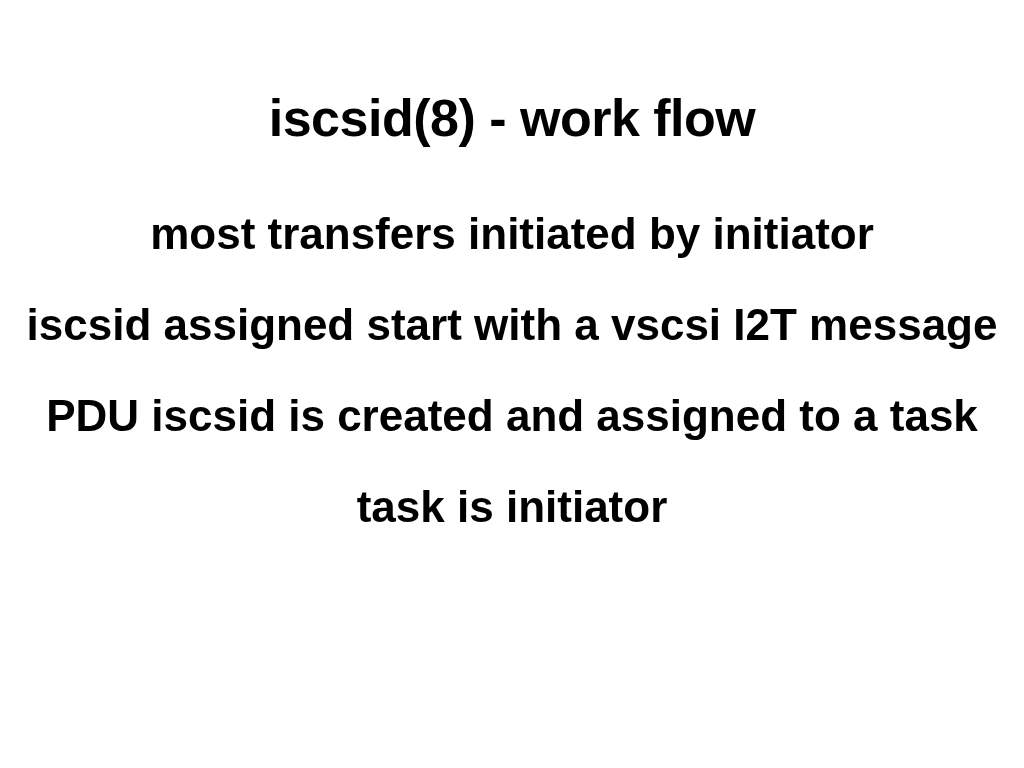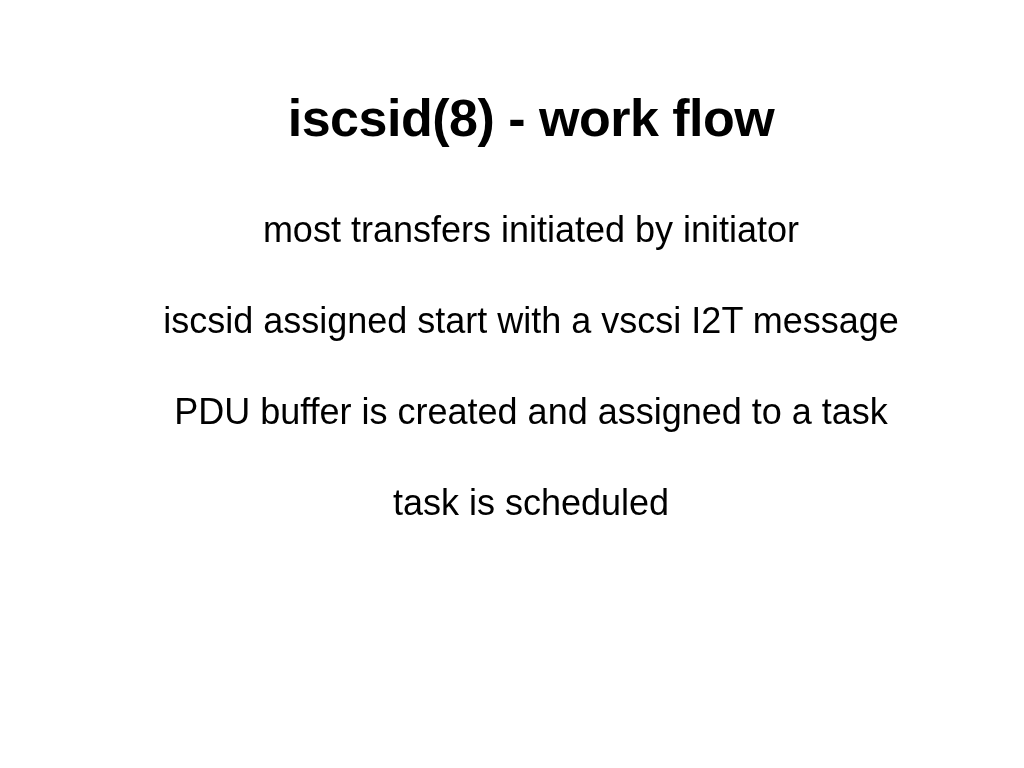--- a/index.html
+++ b/index.html
@@ -16,21 +16,20 @@
     color: #000000;
     overflow: hidden;
   }
 
   .slide {
     position: relative;
     width: 981px;
     height: 768px;
     background: #ffffff;
     box-sizing: border-box;
-    margin-left: 19px;
   }
 
   .slide-title {
     position: absolute;
     top: 90px;
     left: 0;
     width: 1024px;
     text-align: center;
     font-size: 52px;
     font-weight: 700;
@@ -43,22 +42,22 @@
   .body-block {
     position: absolute;
     top: 212px;
     left: 0;
     width: 1024px;
   }
 
   .body-line {
     width: 1024px;
     text-align: center;
-    font-size: 36px;
-    font-weight: 400;
+    font-size: 44px;
+    font-weight: 700;
     color: #000000;
     line-height: 1.0;
     height: 45px;
     white-space: nowrap;
   }
 
   .line-gap {
     height: 46px;
   }
 </style>
@@ -70,20 +69,20 @@
   <div class="slide-title">iscsid(8) - work flow</div>
 
   <div class="body-block">
 
     <div class="body-line">most transfers initiated by initiator</div>
     <div class="line-gap"></div>
 
     <div class="body-line">iscsid assigned start with a vscsi I2T message</div>
     <div class="line-gap"></div>
 
-    <div class="body-line">PDU buffer is created and assigned to a task</div>
+    <div class="body-line">PDU iscsid is created and assigned to a task</div>
     <div class="line-gap"></div>
 
-    <div class="body-line">task is scheduled</div>
+    <div class="body-line">task is initiator</div>
 
   </div>
 
 </div>
 
 </body></html>

